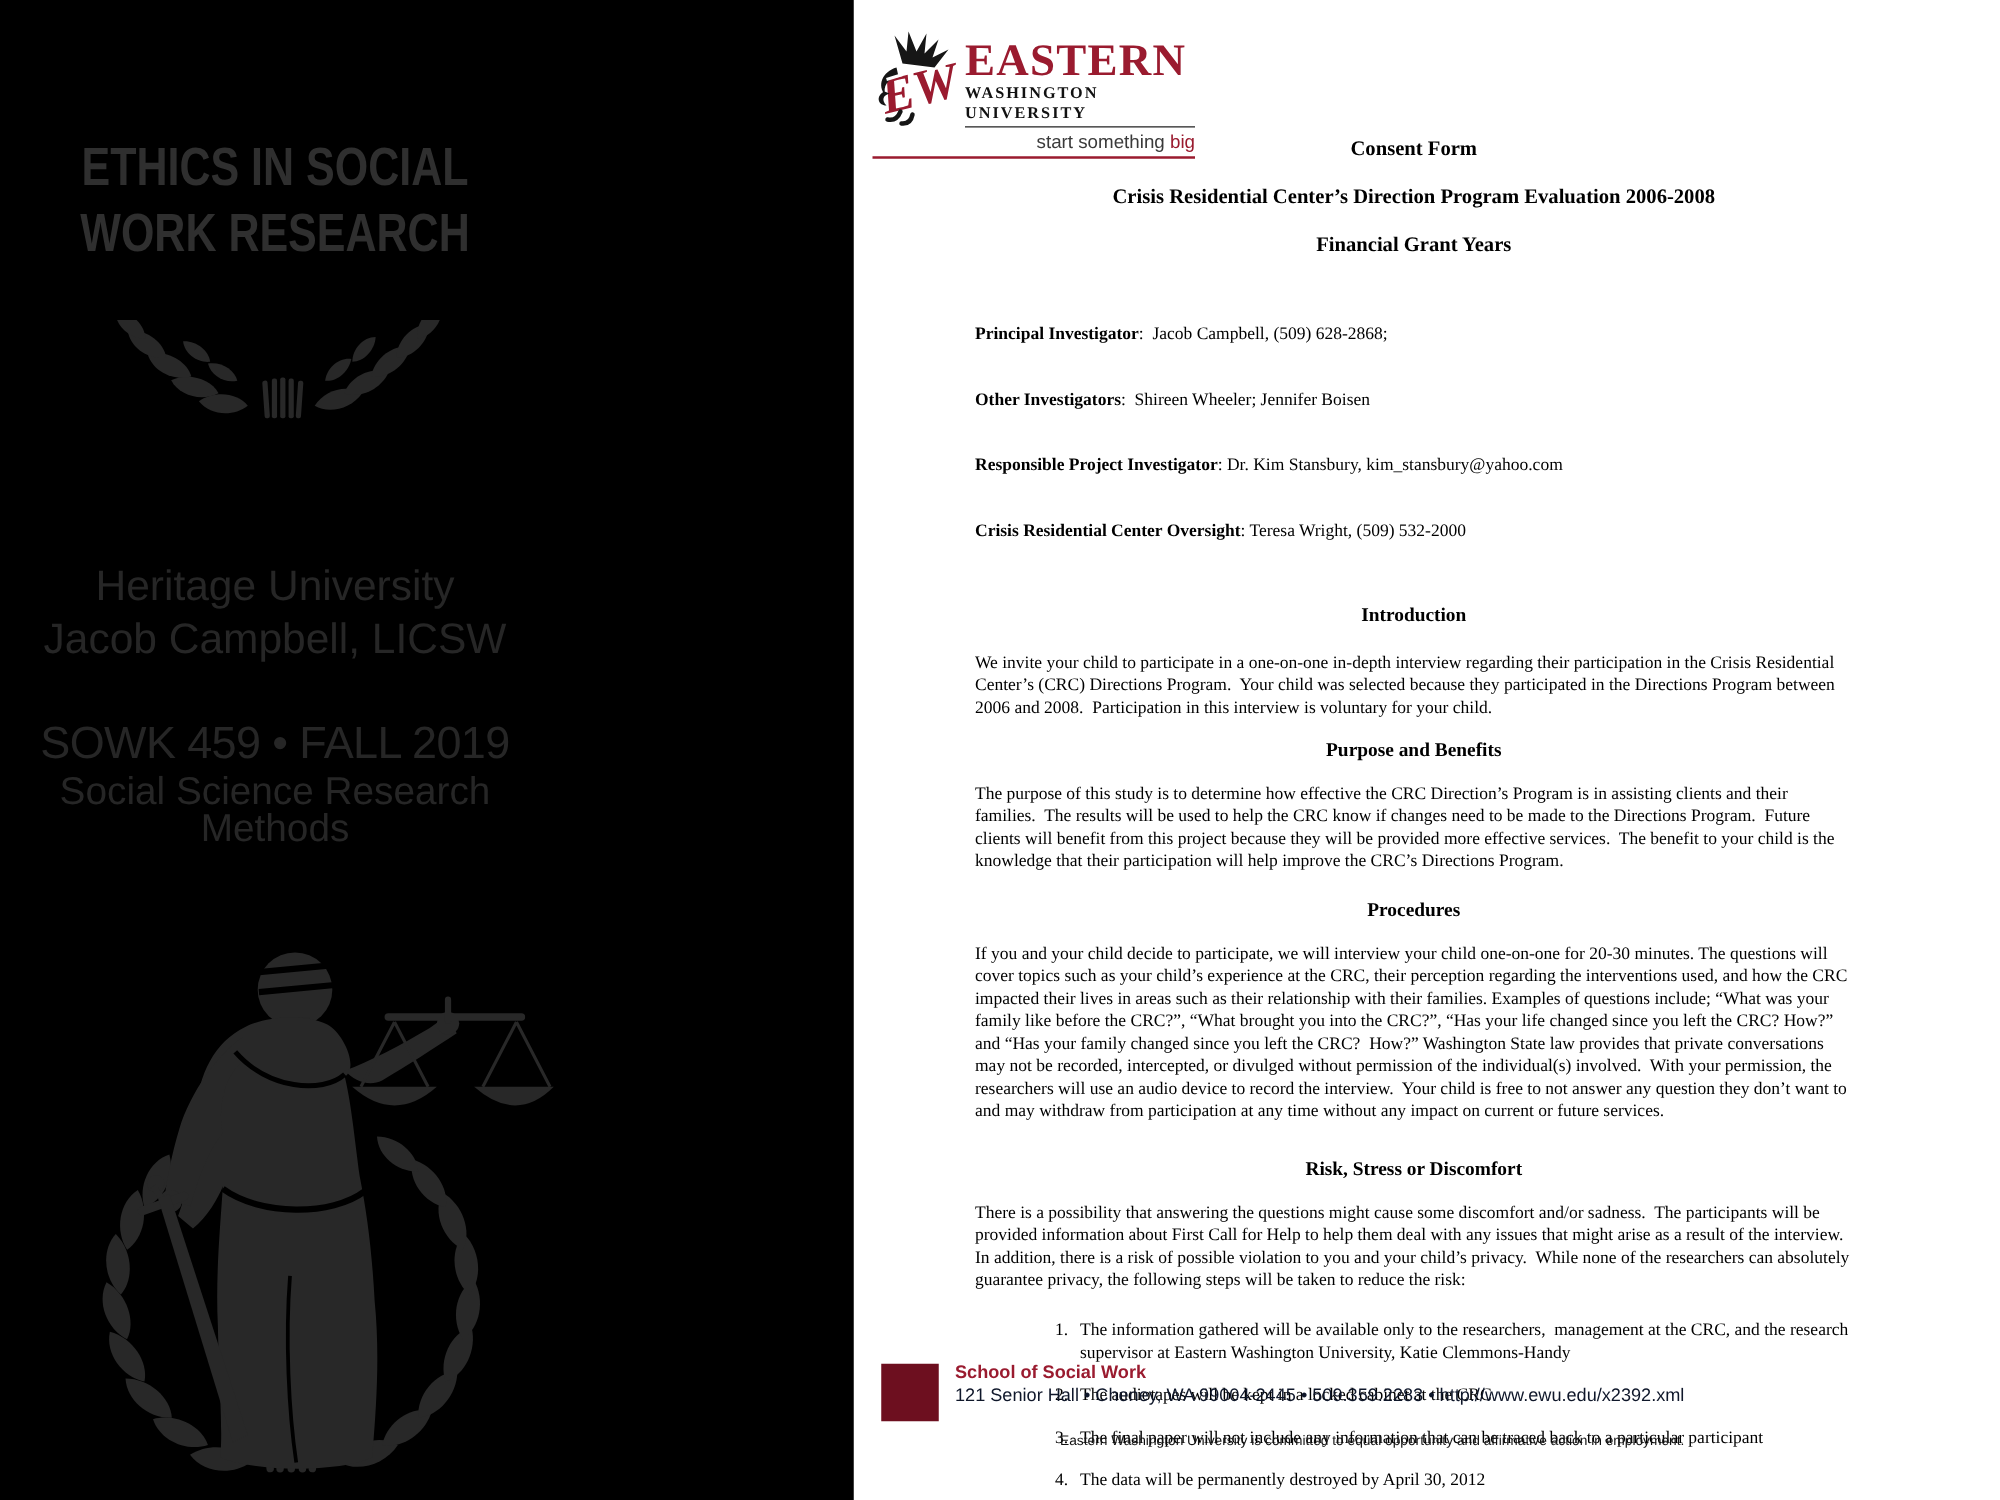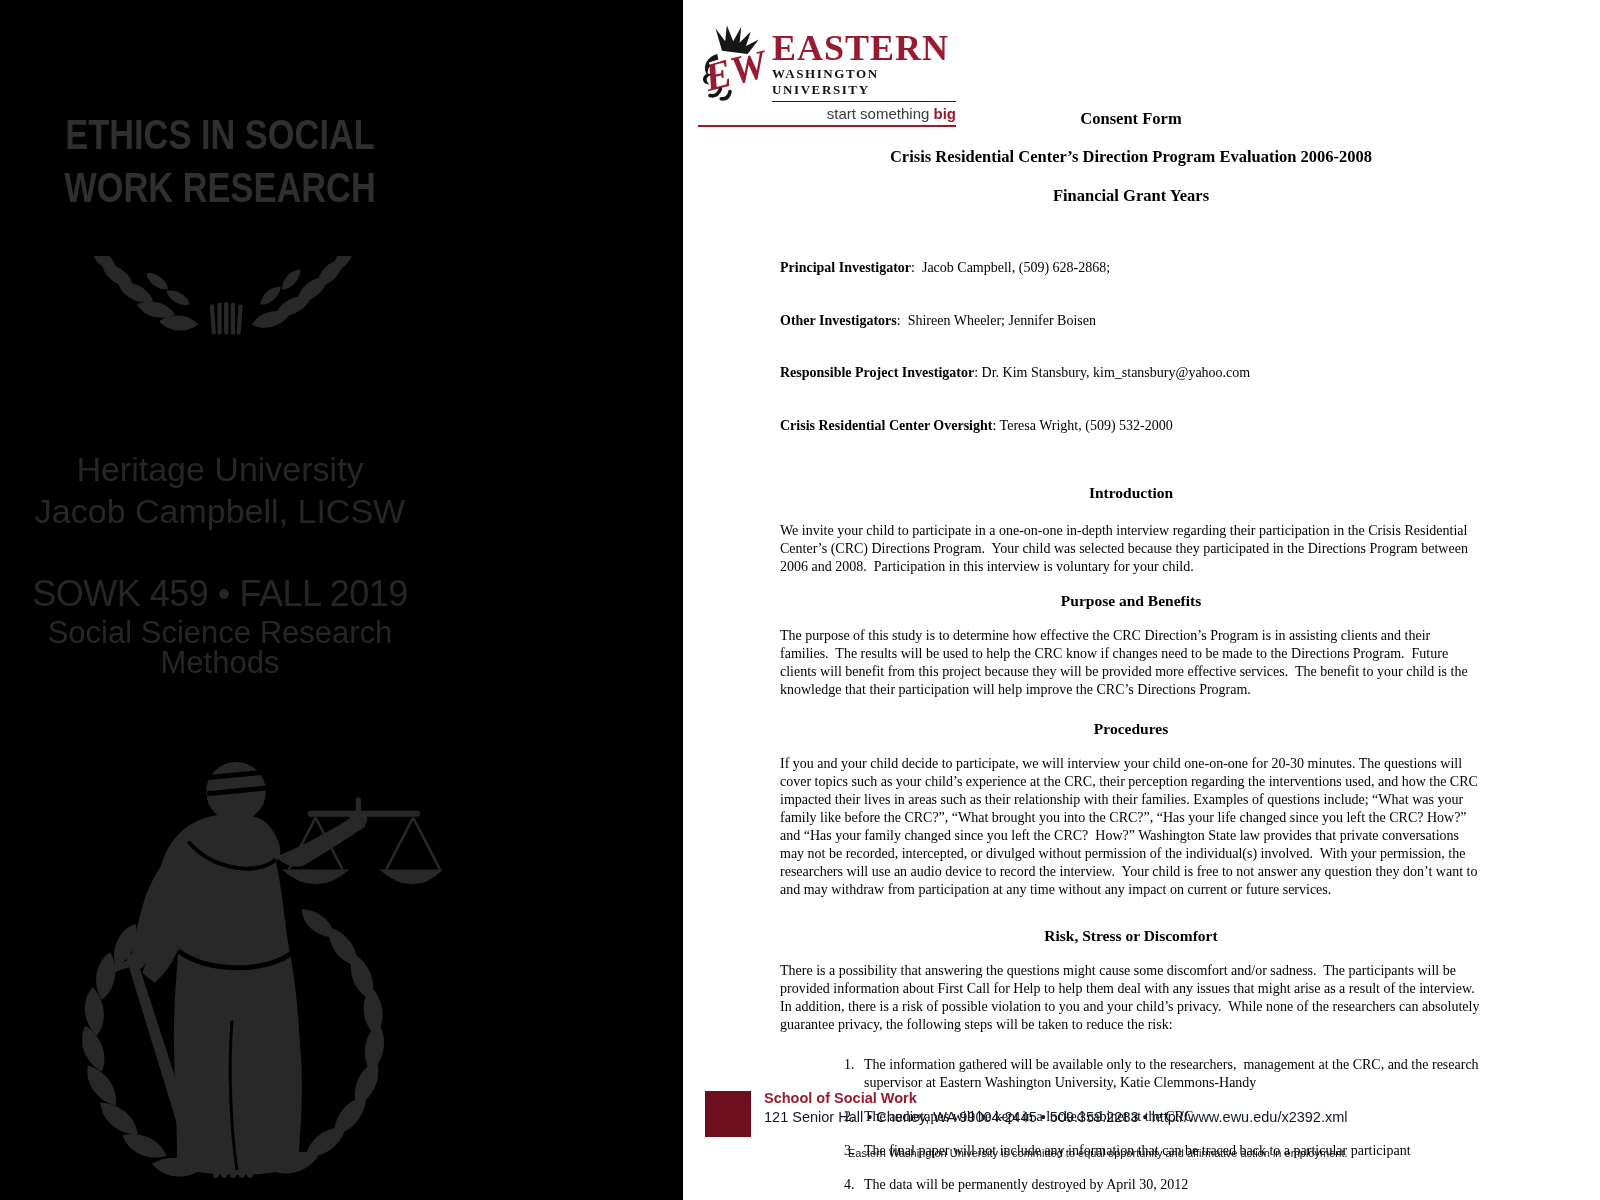--- a/index.html
+++ b/index.html
@@ -31,21 +31,21 @@
   .logo{position:absolute;top:22px;left:15px;width:258px;}
   .logo-row{display:flex;align-items:flex-start;}
   .eagle{width:72px;height:80px;flex:0 0 auto;}
   .logo-text{padding-top:10px;margin-left:2px;flex:1;}
   .uni-name{font-family:"Liberation Serif",serif;font-weight:bold;font-size:36px;line-height:32px;
     color:var(--maroon);letter-spacing:1px;}
   .uni-sub{font-family:"Liberation Serif",serif;font-weight:bold;font-size:13px;letter-spacing:1.6px;
     color:#111;border-bottom:1.5px solid #222;padding-bottom:3px;margin-top:2px;}
   .tagline{text-align:right;font-family:"Liberation Sans",sans-serif;font-size:15px;
     color:var(--tagline);margin-top:3px;}
-  .tagline .big{color:var(--maroon);font-weight:bold;}
+  .tagline .big{color:var(--maroon);font-weight:normal;}
   .logo-rule{height:2px;background:var(--maroon);margin-top:3px;width:100%;}
 
   .doc-body{position:absolute;top:0;left:97px;width:702px;padding-top:110px;font-size:14px;line-height:18px;}
   .doc-title{text-align:center;font-weight:bold;font-size:16.5px;line-height:17px;margin:0;}
   .sec-head{text-align:center;font-weight:bold;font-size:15.5px;line-height:17px;margin:0;}
   .para{margin:0;white-space:pre-wrap;}
   .inv-block{margin-top:20px;line-height:17.5px;white-space:pre-wrap;}
   .inv-label{font-weight:bold;}
   ol.steps{margin:22px 0 0 0;padding-left:78px;}
   ol.steps li{margin-bottom:16px;padding-left:6px;white-space:pre-wrap;}

